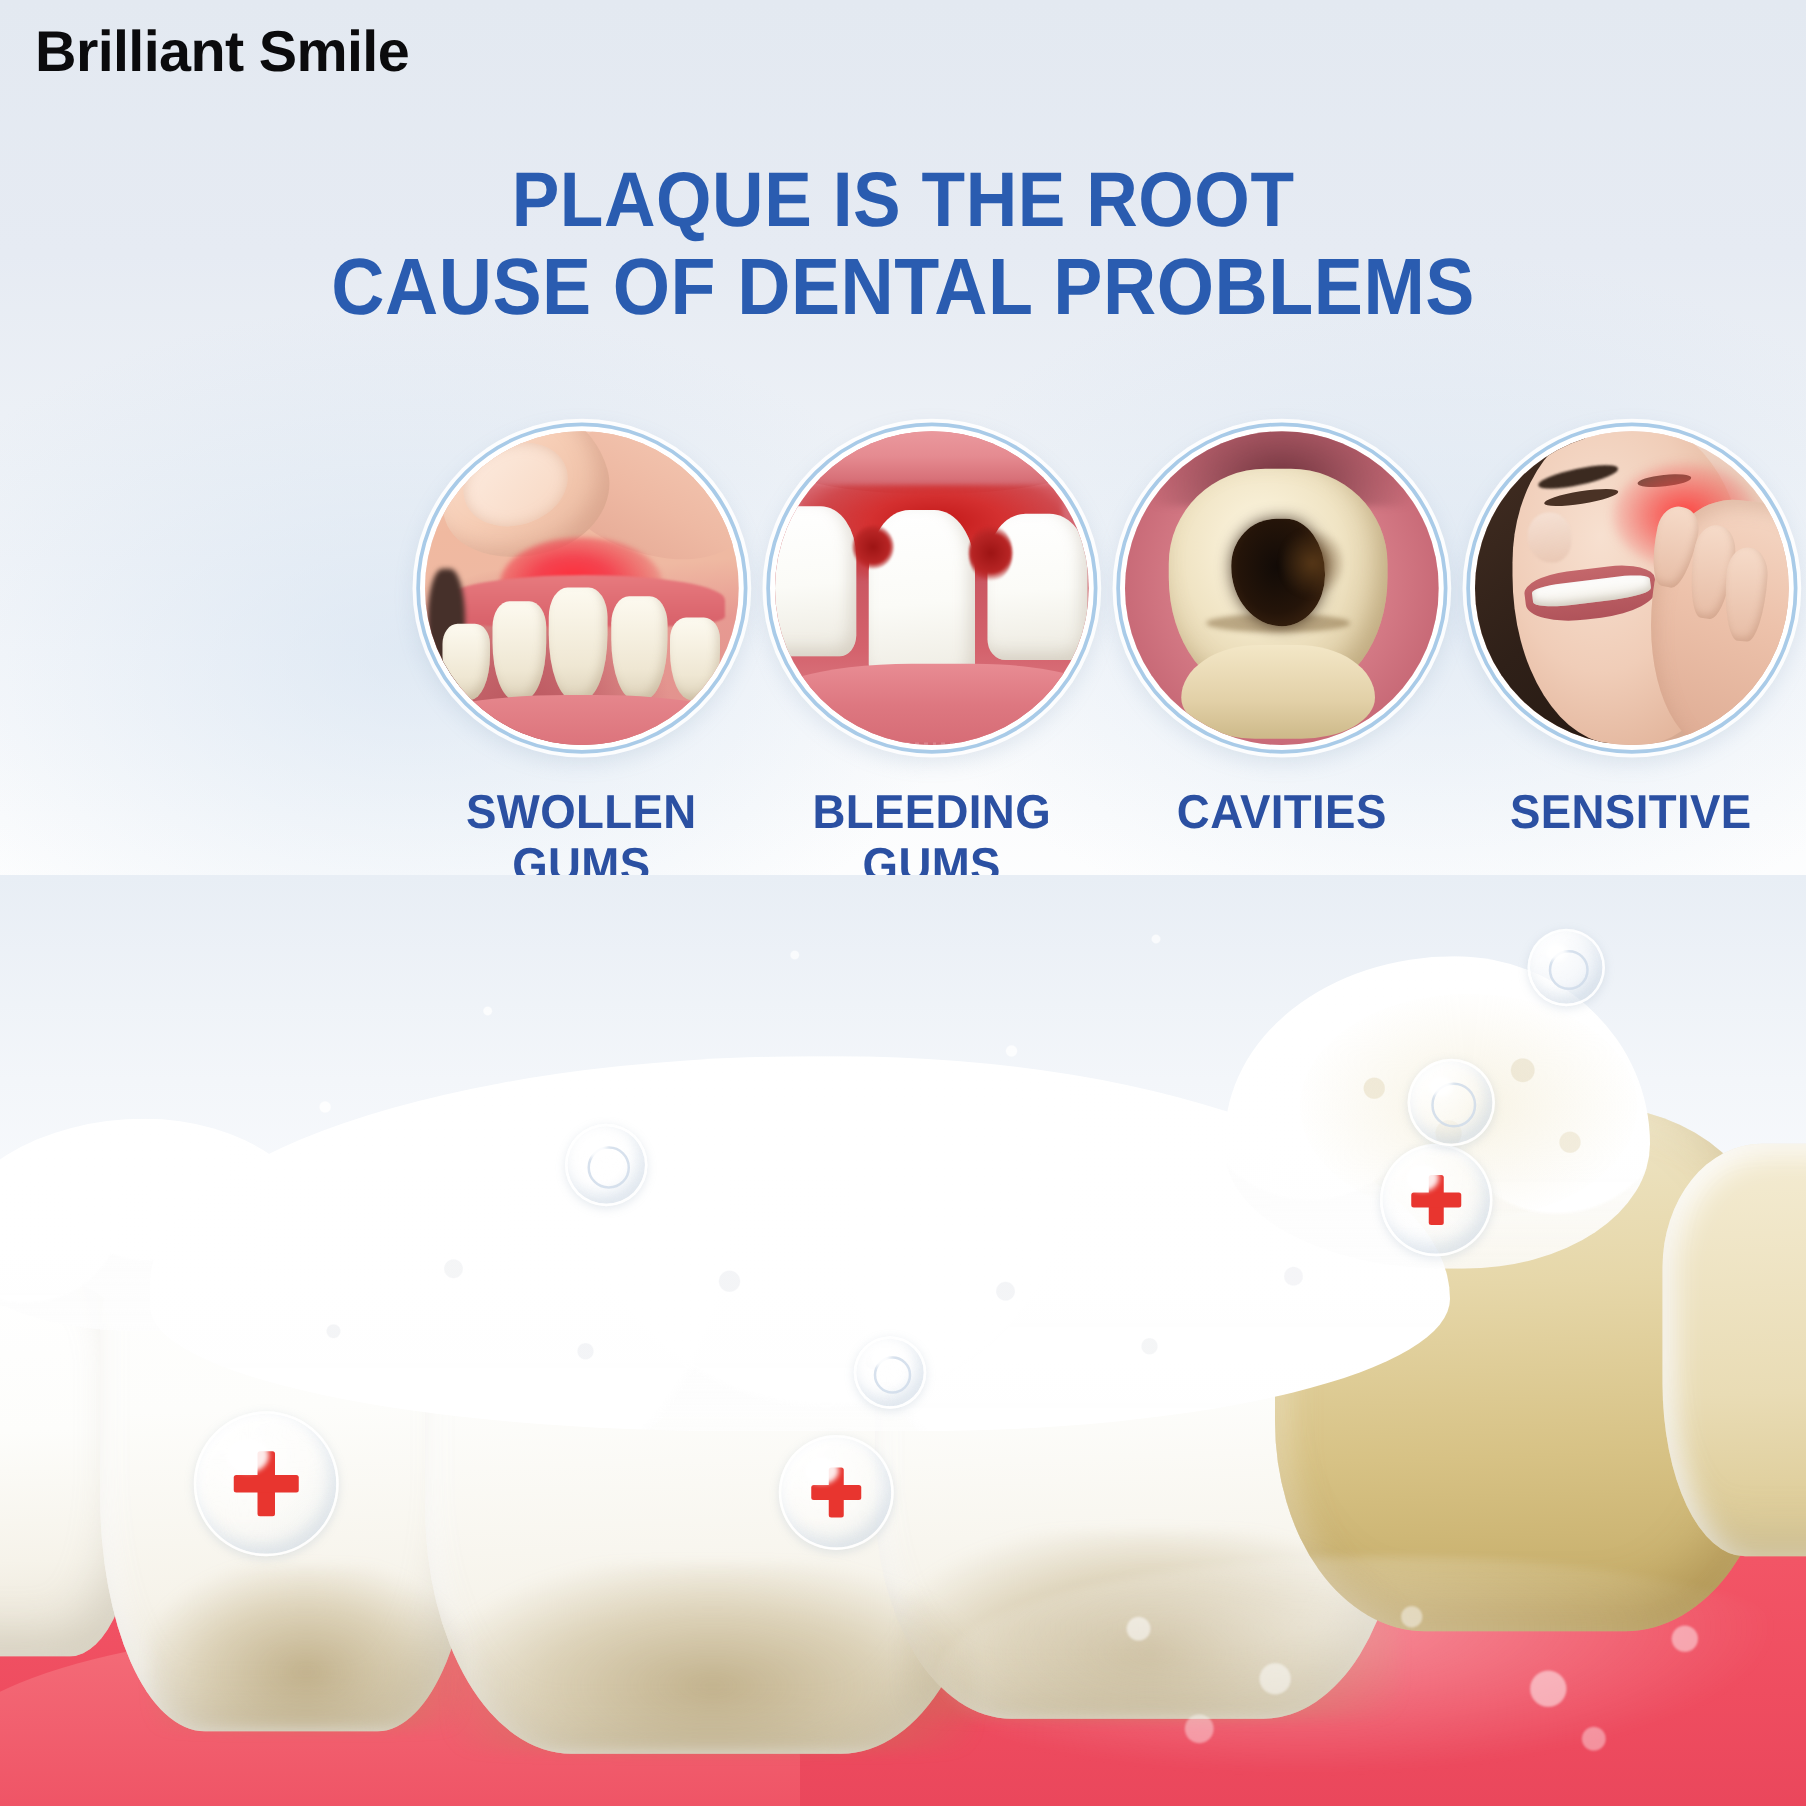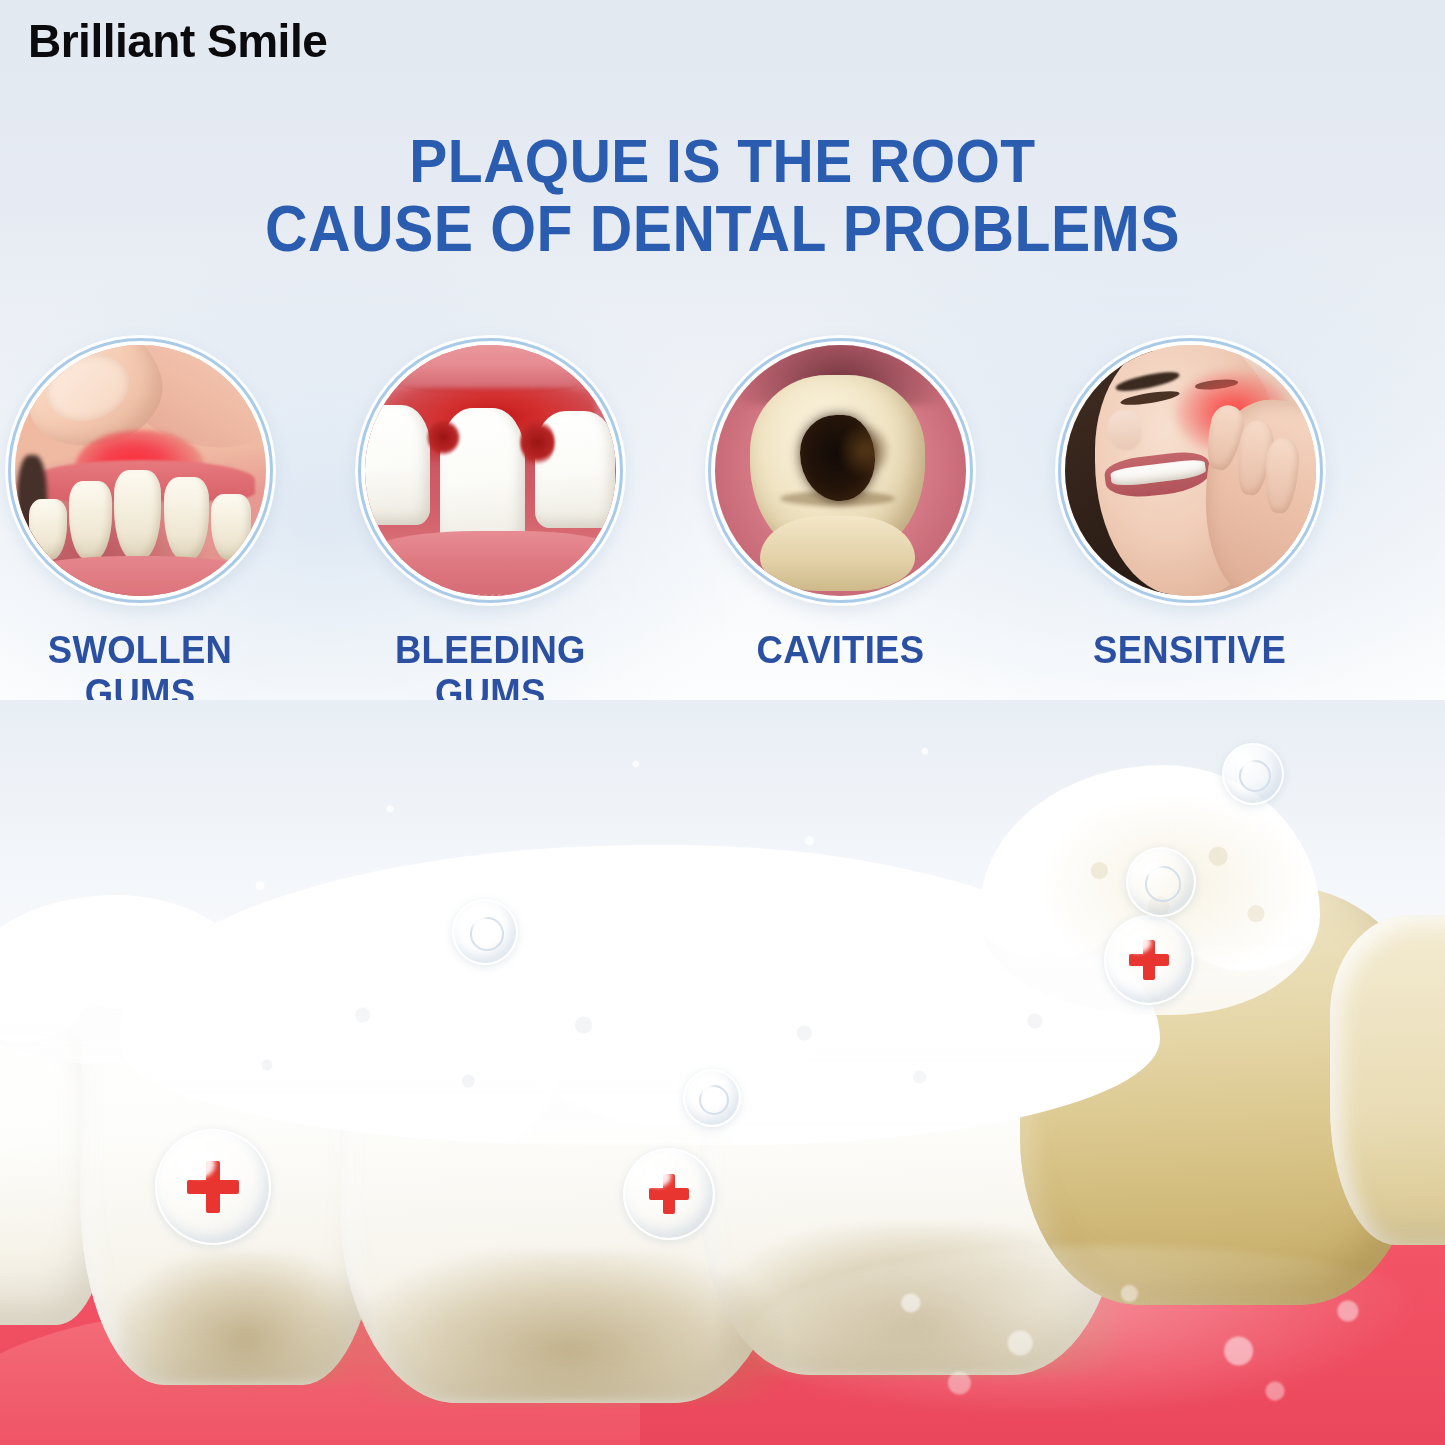--- a/index.html
+++ b/index.html
@@ -67,22 +67,21 @@
   .headline .l1, .headline .l2 { display: block; white-space: nowrap; }
   .headline .l2 { font-size: 64px; }
 
   
   .symptoms {
     position: absolute;
     left: 0;
     right: 0;
     top: 338px;
     display: flex;
-    justify-content: flex-start;
-    gap: 70px;
+    justify-content: flex-end;
   }
   .symptom {
     width: 280px;
     display: flex;
     flex-direction: column;
     align-items: center;
   }
   .photo-ring {
     width: 265px;
     height: 265px;

